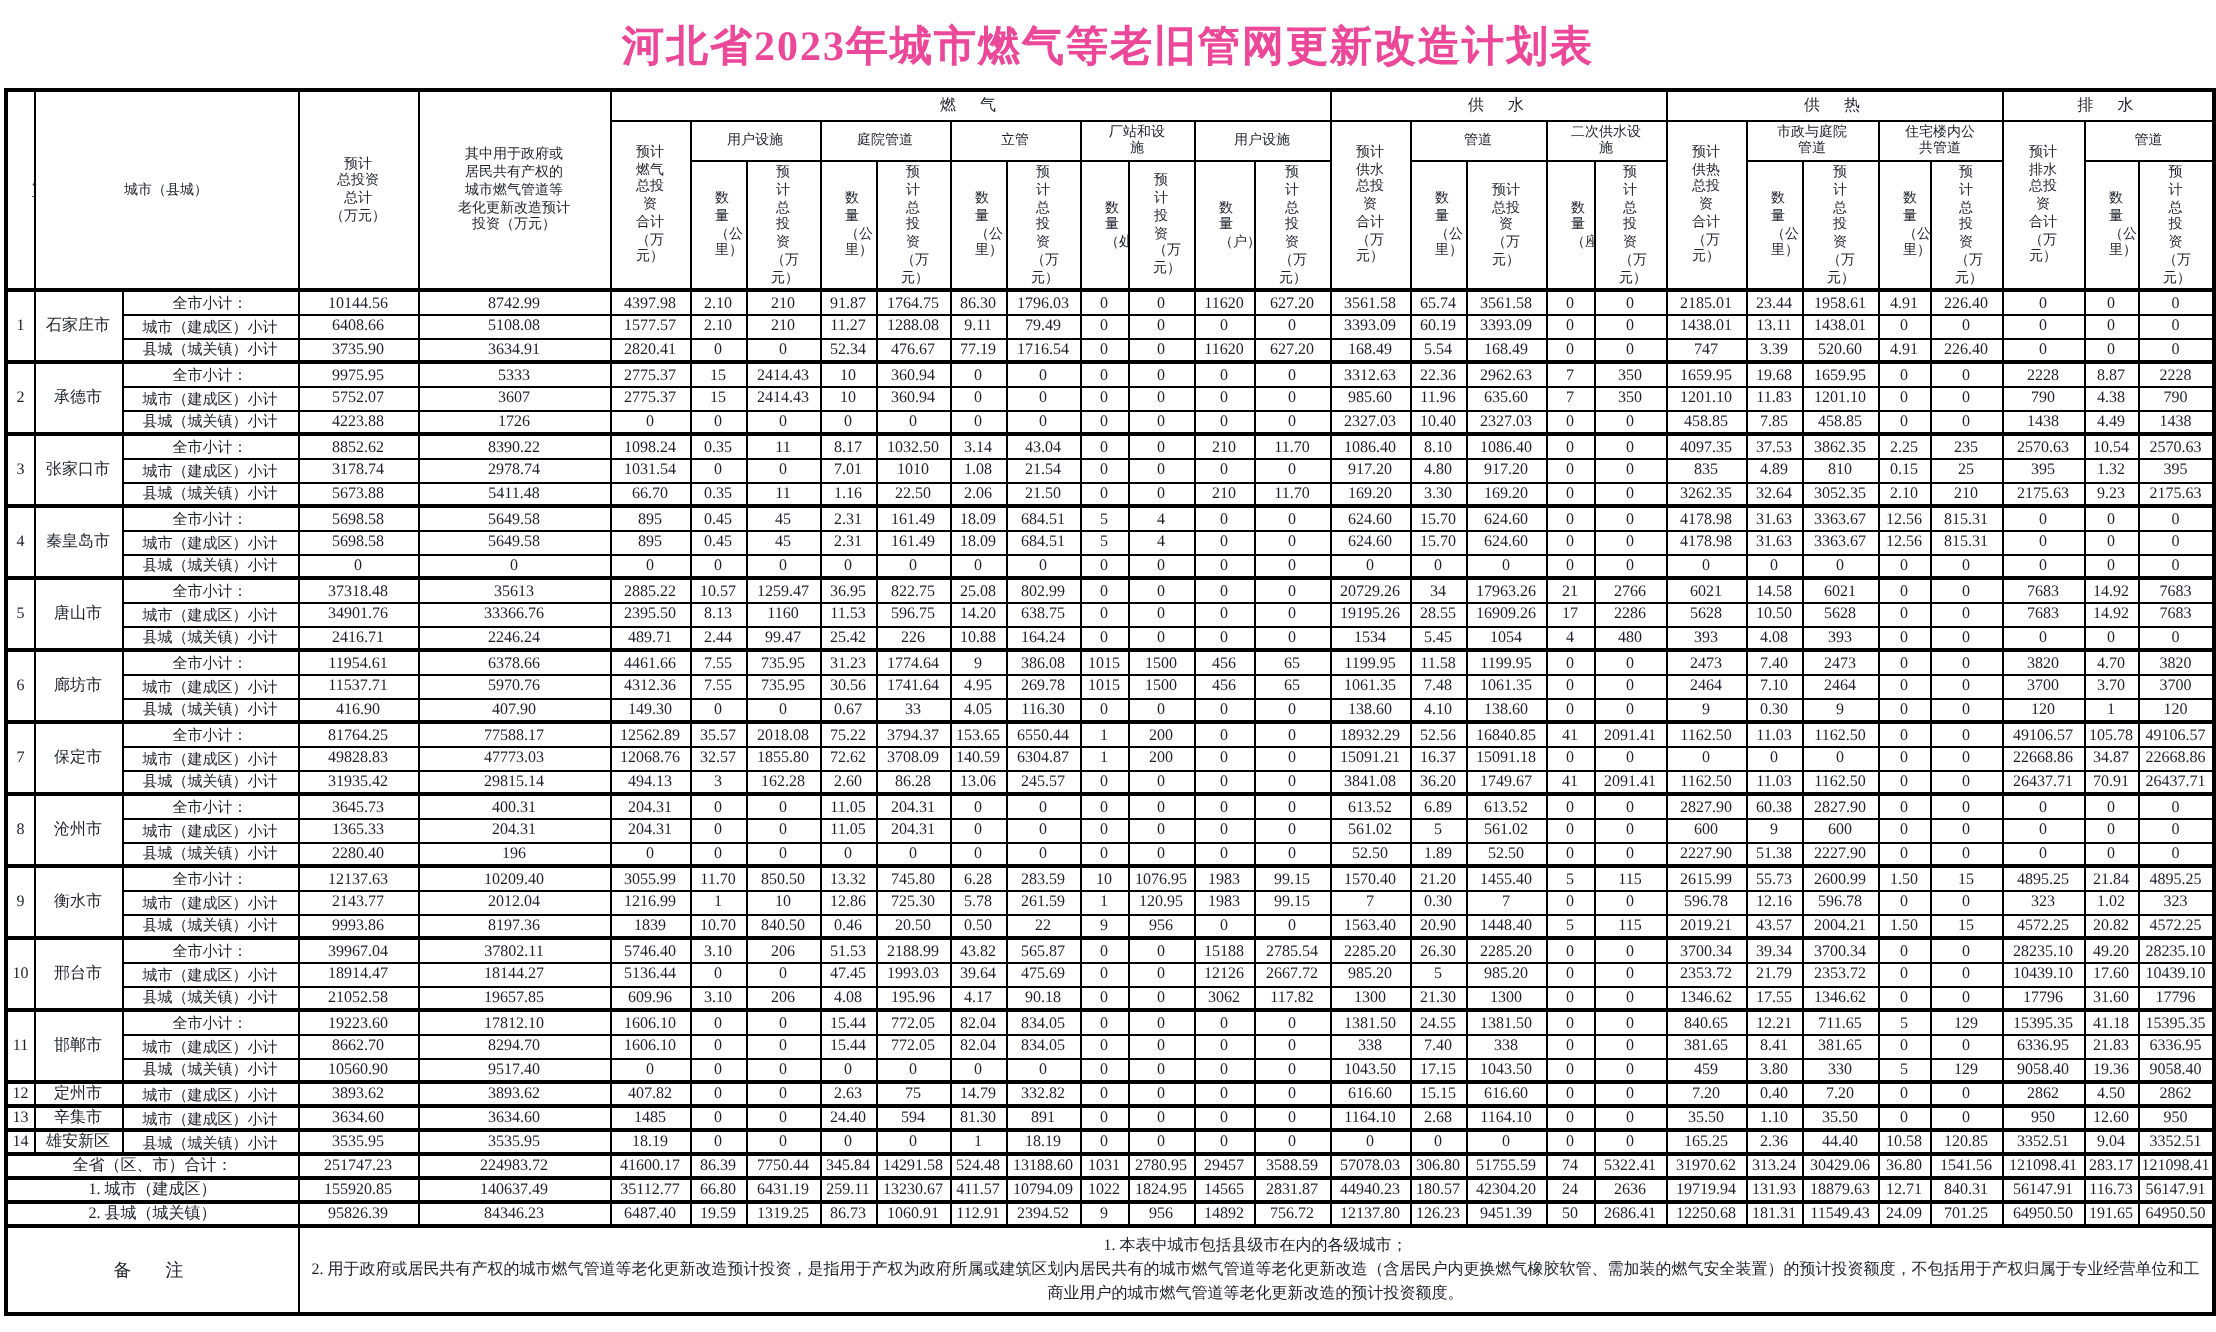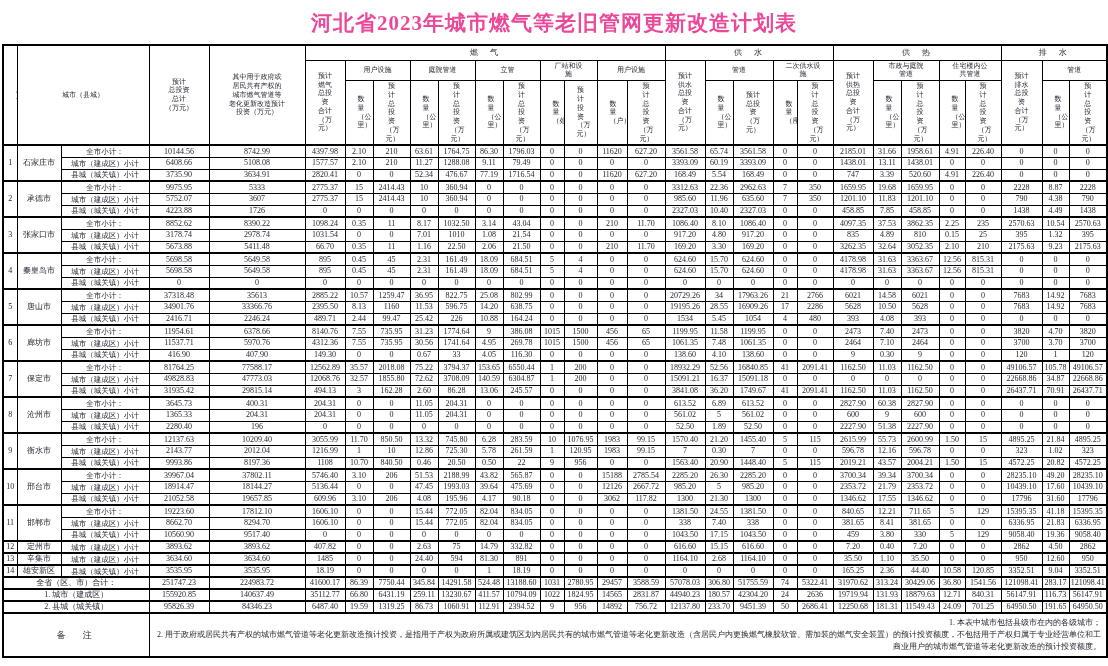--- a/index.html
+++ b/index.html
@@ -16,21 +16,21 @@
   thead tr.r3{height:36px;}
   thead tr:last-child th{border-bottom-width:2px;}
   tbody tr{height:12px;}
   tbody td{font-size:8px;line-height:1;white-space:nowrap;}
   td.rowlabel{font-size:7.5px;font-family:Liberation Serif, serif;}
   td.cityname{font-size:8px;}
   td.serial{font-size:8px;}
   tr.grp td{border-top-width:2px;}
   tr.totals td{font-size:8px;}
   td.noteslabel{font-size:9px;letter-spacing:4px;}
-  td.notestext{font-size:8px;text-align:right;white-space:pre-line;line-height:1.55;padding:2px 5px;vertical-align:middle;}
+  td.notestext{font-size:8px;text-align:center;white-space:pre-line;line-height:1.55;padding:2px 5px;vertical-align:middle;}
   tr.notes-row{height:44px;}
 </style>
 </head>
 <body>
 
 <div class="page">
   <div class="title">河北省2023年城市燃气等老旧管网更新改造计划表</div>
   <table>
     <colgroup>
       <col style="width:14px">
@@ -165,35 +165,35 @@
     <tbody id="table-body">
         <tr class="grp">
           <td class="serial" rowspan="3">1</td>
           <td class="cityname" rowspan="3">石家庄市</td>
           <td class="rowlabel">全市小计：</td>
           <td class="num">10144.56</td>
           <td class="num">8742.99</td>
           <td class="num">4397.98</td>
           <td class="num">2.10</td>
           <td class="num">210</td>
-          <td class="num">63.61</td>
+          <td class="num">91.87</td>
           <td class="num">1764.75</td>
           <td class="num">86.30</td>
           <td class="num">1796.03</td>
           <td class="num">0</td>
           <td class="num">0</td>
           <td class="num">11620</td>
           <td class="num">627.20</td>
           <td class="num">3561.58</td>
           <td class="num">65.74</td>
           <td class="num">3561.58</td>
           <td class="num">0</td>
           <td class="num">0</td>
           <td class="num">2185.01</td>
-          <td class="num">31.66</td>
+          <td class="num">23.44</td>
           <td class="num">1958.61</td>
           <td class="num">4.91</td>
           <td class="num">226.40</td>
           <td class="num">0</td>
           <td class="num">0</td>
           <td class="num">0</td>
         </tr>
         <tr>
           <td class="rowlabel">城市（建成区）小计</td>
           <td class="num">6408.66</td>
@@ -607,21 +607,21 @@
           <td class="num">0</td>
           <td class="num">0</td>
           <td class="num">0</td>
         </tr>
         <tr class="grp">
           <td class="serial" rowspan="3">6</td>
           <td class="cityname" rowspan="3">廊坊市</td>
           <td class="rowlabel">全市小计：</td>
           <td class="num">11954.61</td>
           <td class="num">6378.66</td>
-          <td class="num">8140.76</td>
+          <td class="num">4461.66</td>
           <td class="num">7.55</td>
           <td class="num">735.95</td>
           <td class="num">31.23</td>
           <td class="num">1774.64</td>
           <td class="num">9</td>
           <td class="num">386.08</td>
           <td class="num">1015</td>
           <td class="num">1500</td>
           <td class="num">456</td>
           <td class="num">65</td>
@@ -932,21 +932,21 @@
           <td class="num">0</td>
           <td class="num">0</td>
           <td class="num">323</td>
           <td class="num">1.02</td>
           <td class="num">323</td>
         </tr>
         <tr>
           <td class="rowlabel">县城（城关镇）小计</td>
           <td class="num">9993.86</td>
           <td class="num">8197.36</td>
-          <td class="num">1108</td>
+          <td class="num">1839</td>
           <td class="num">10.70</td>
           <td class="num">840.50</td>
           <td class="num">0.46</td>
           <td class="num">20.50</td>
           <td class="num">0.50</td>
           <td class="num">22</td>
           <td class="num">9</td>
           <td class="num">956</td>
           <td class="num">0</td>
           <td class="num">0</td>
@@ -1302,21 +1302,21 @@
           <td class="num">1319.25</td>
           <td class="num">86.73</td>
           <td class="num">1060.91</td>
           <td class="num">112.91</td>
           <td class="num">2394.52</td>
           <td class="num">9</td>
           <td class="num">956</td>
           <td class="num">14892</td>
           <td class="num">756.72</td>
           <td class="num">12137.80</td>
-          <td class="num">233.70</td>
+          <td class="num">126.23</td>
           <td class="num">9451.39</td>
           <td class="num">50</td>
           <td class="num">2686.41</td>
           <td class="num">12250.68</td>
           <td class="num">181.31</td>
           <td class="num">11549.43</td>
           <td class="num">24.09</td>
           <td class="num">701.25</td>
           <td class="num">64950.50</td>
           <td class="num">191.65</td>

